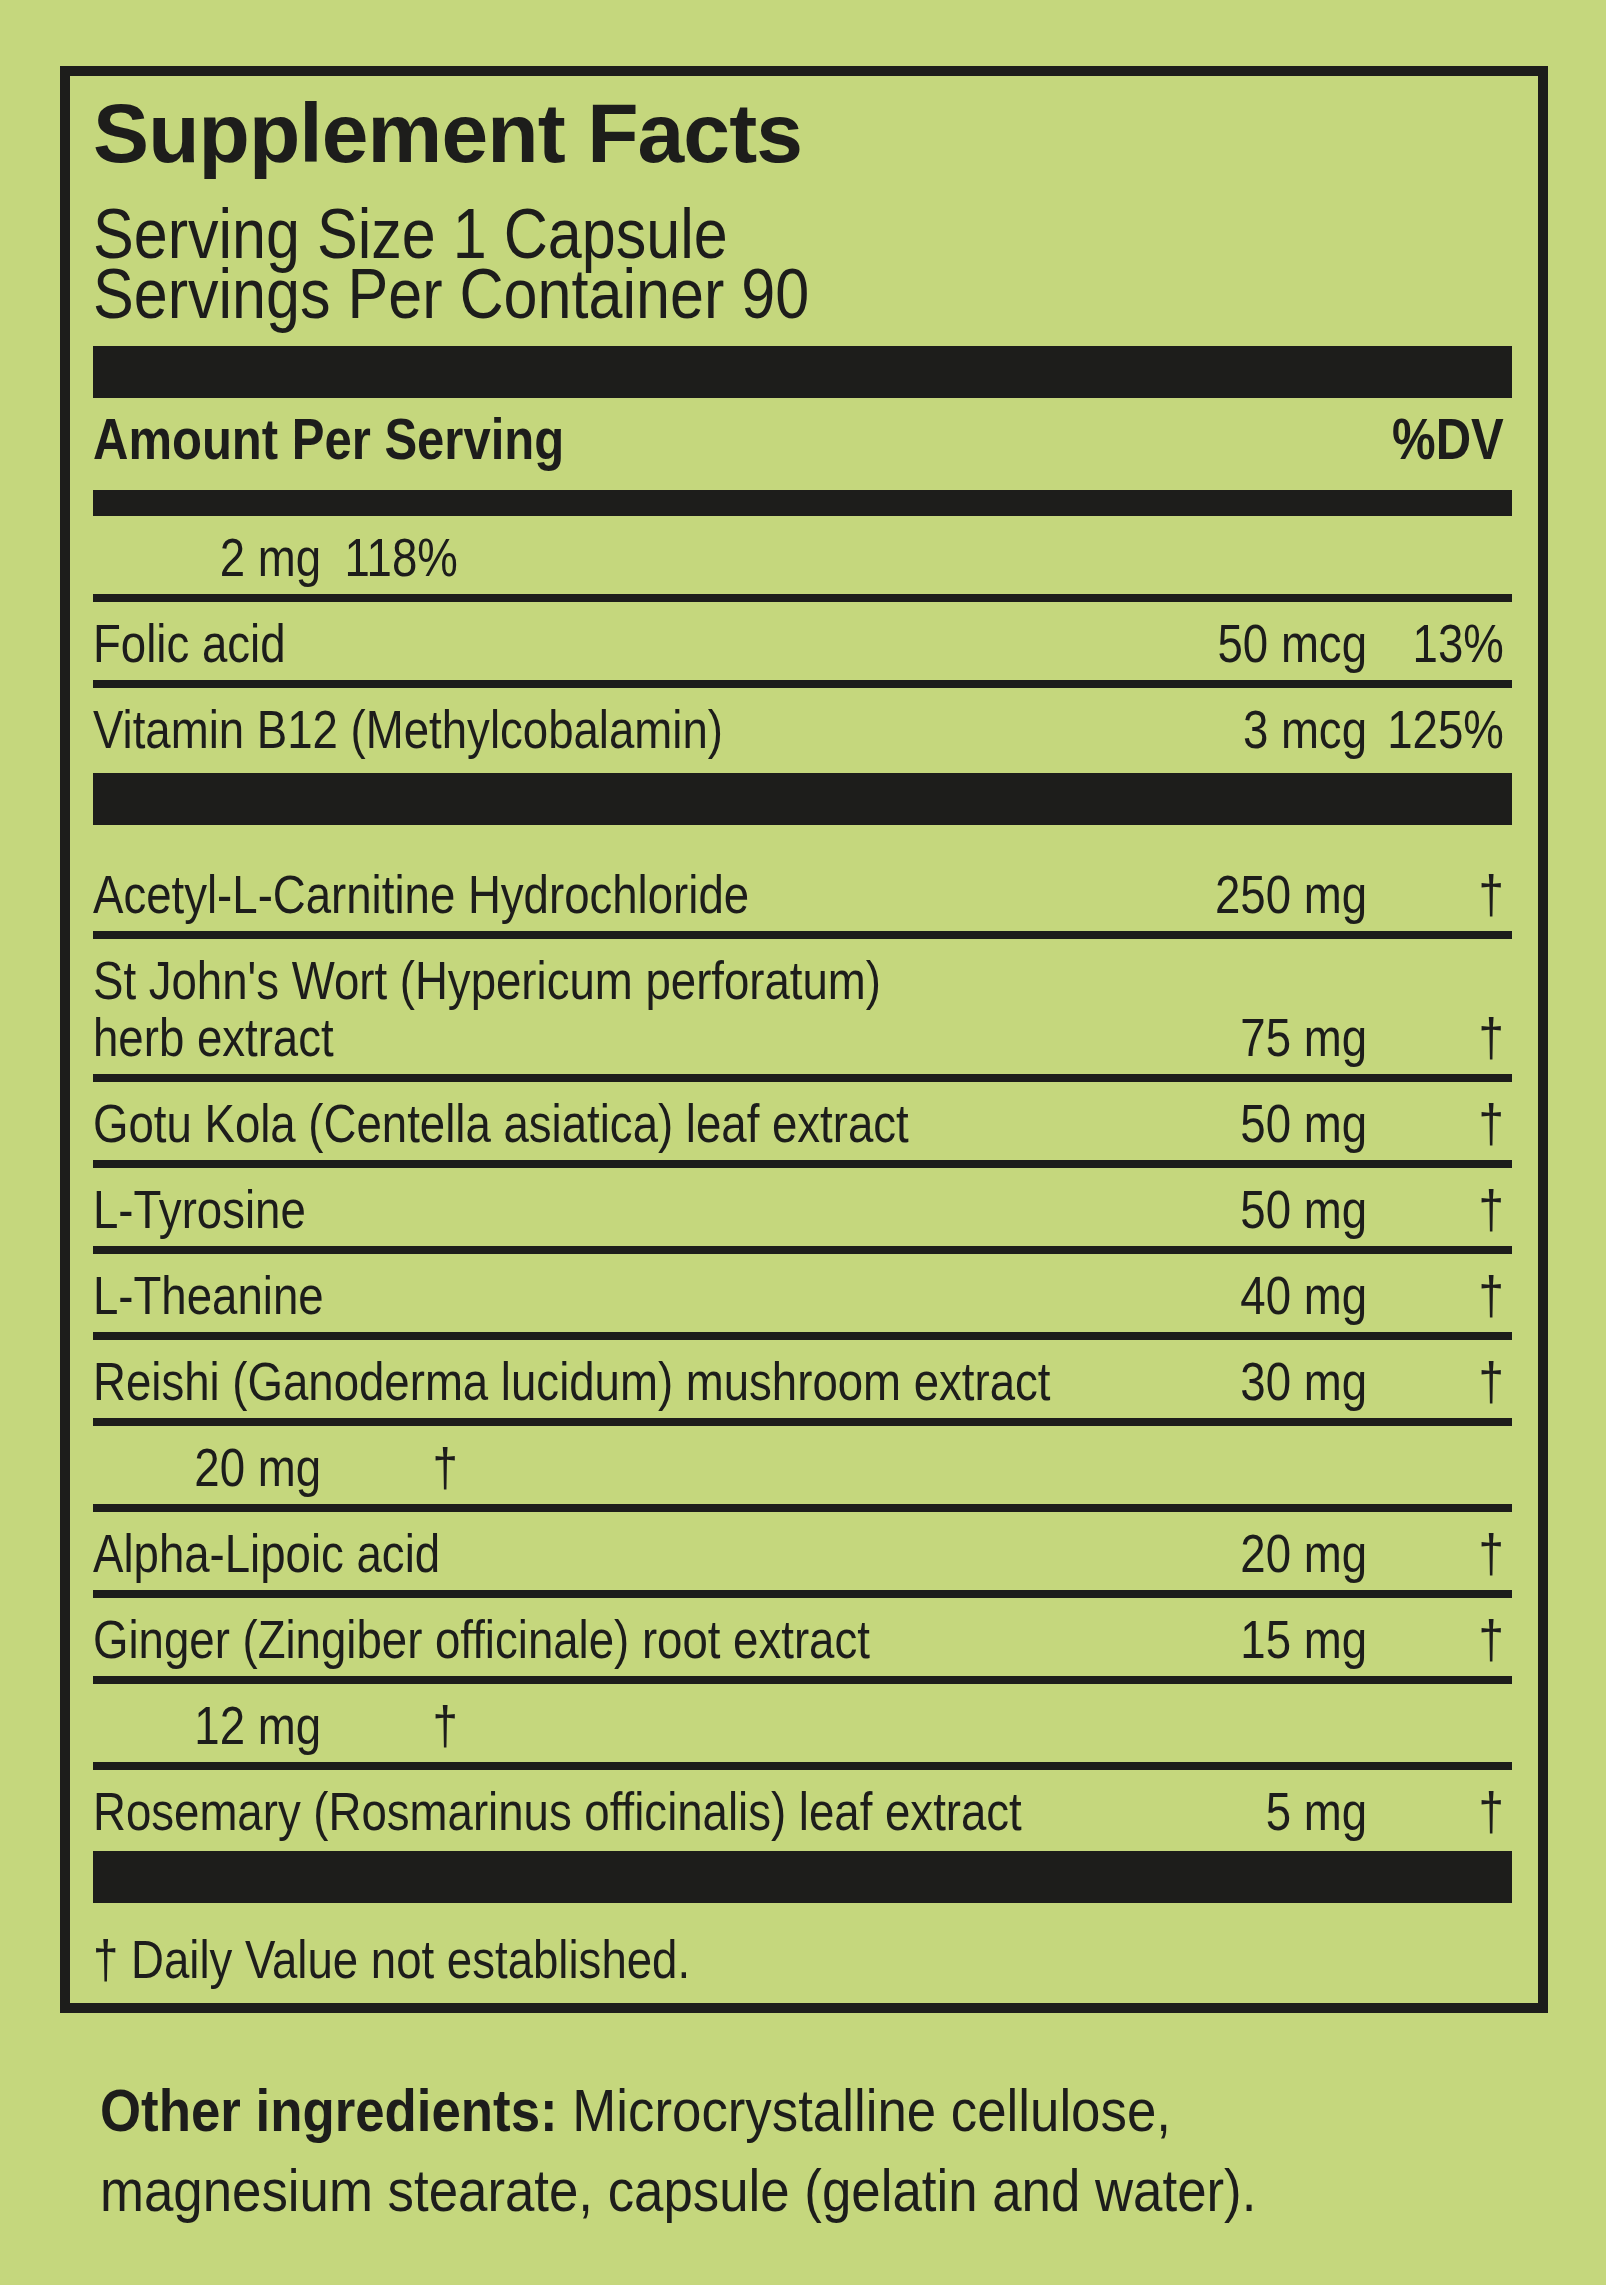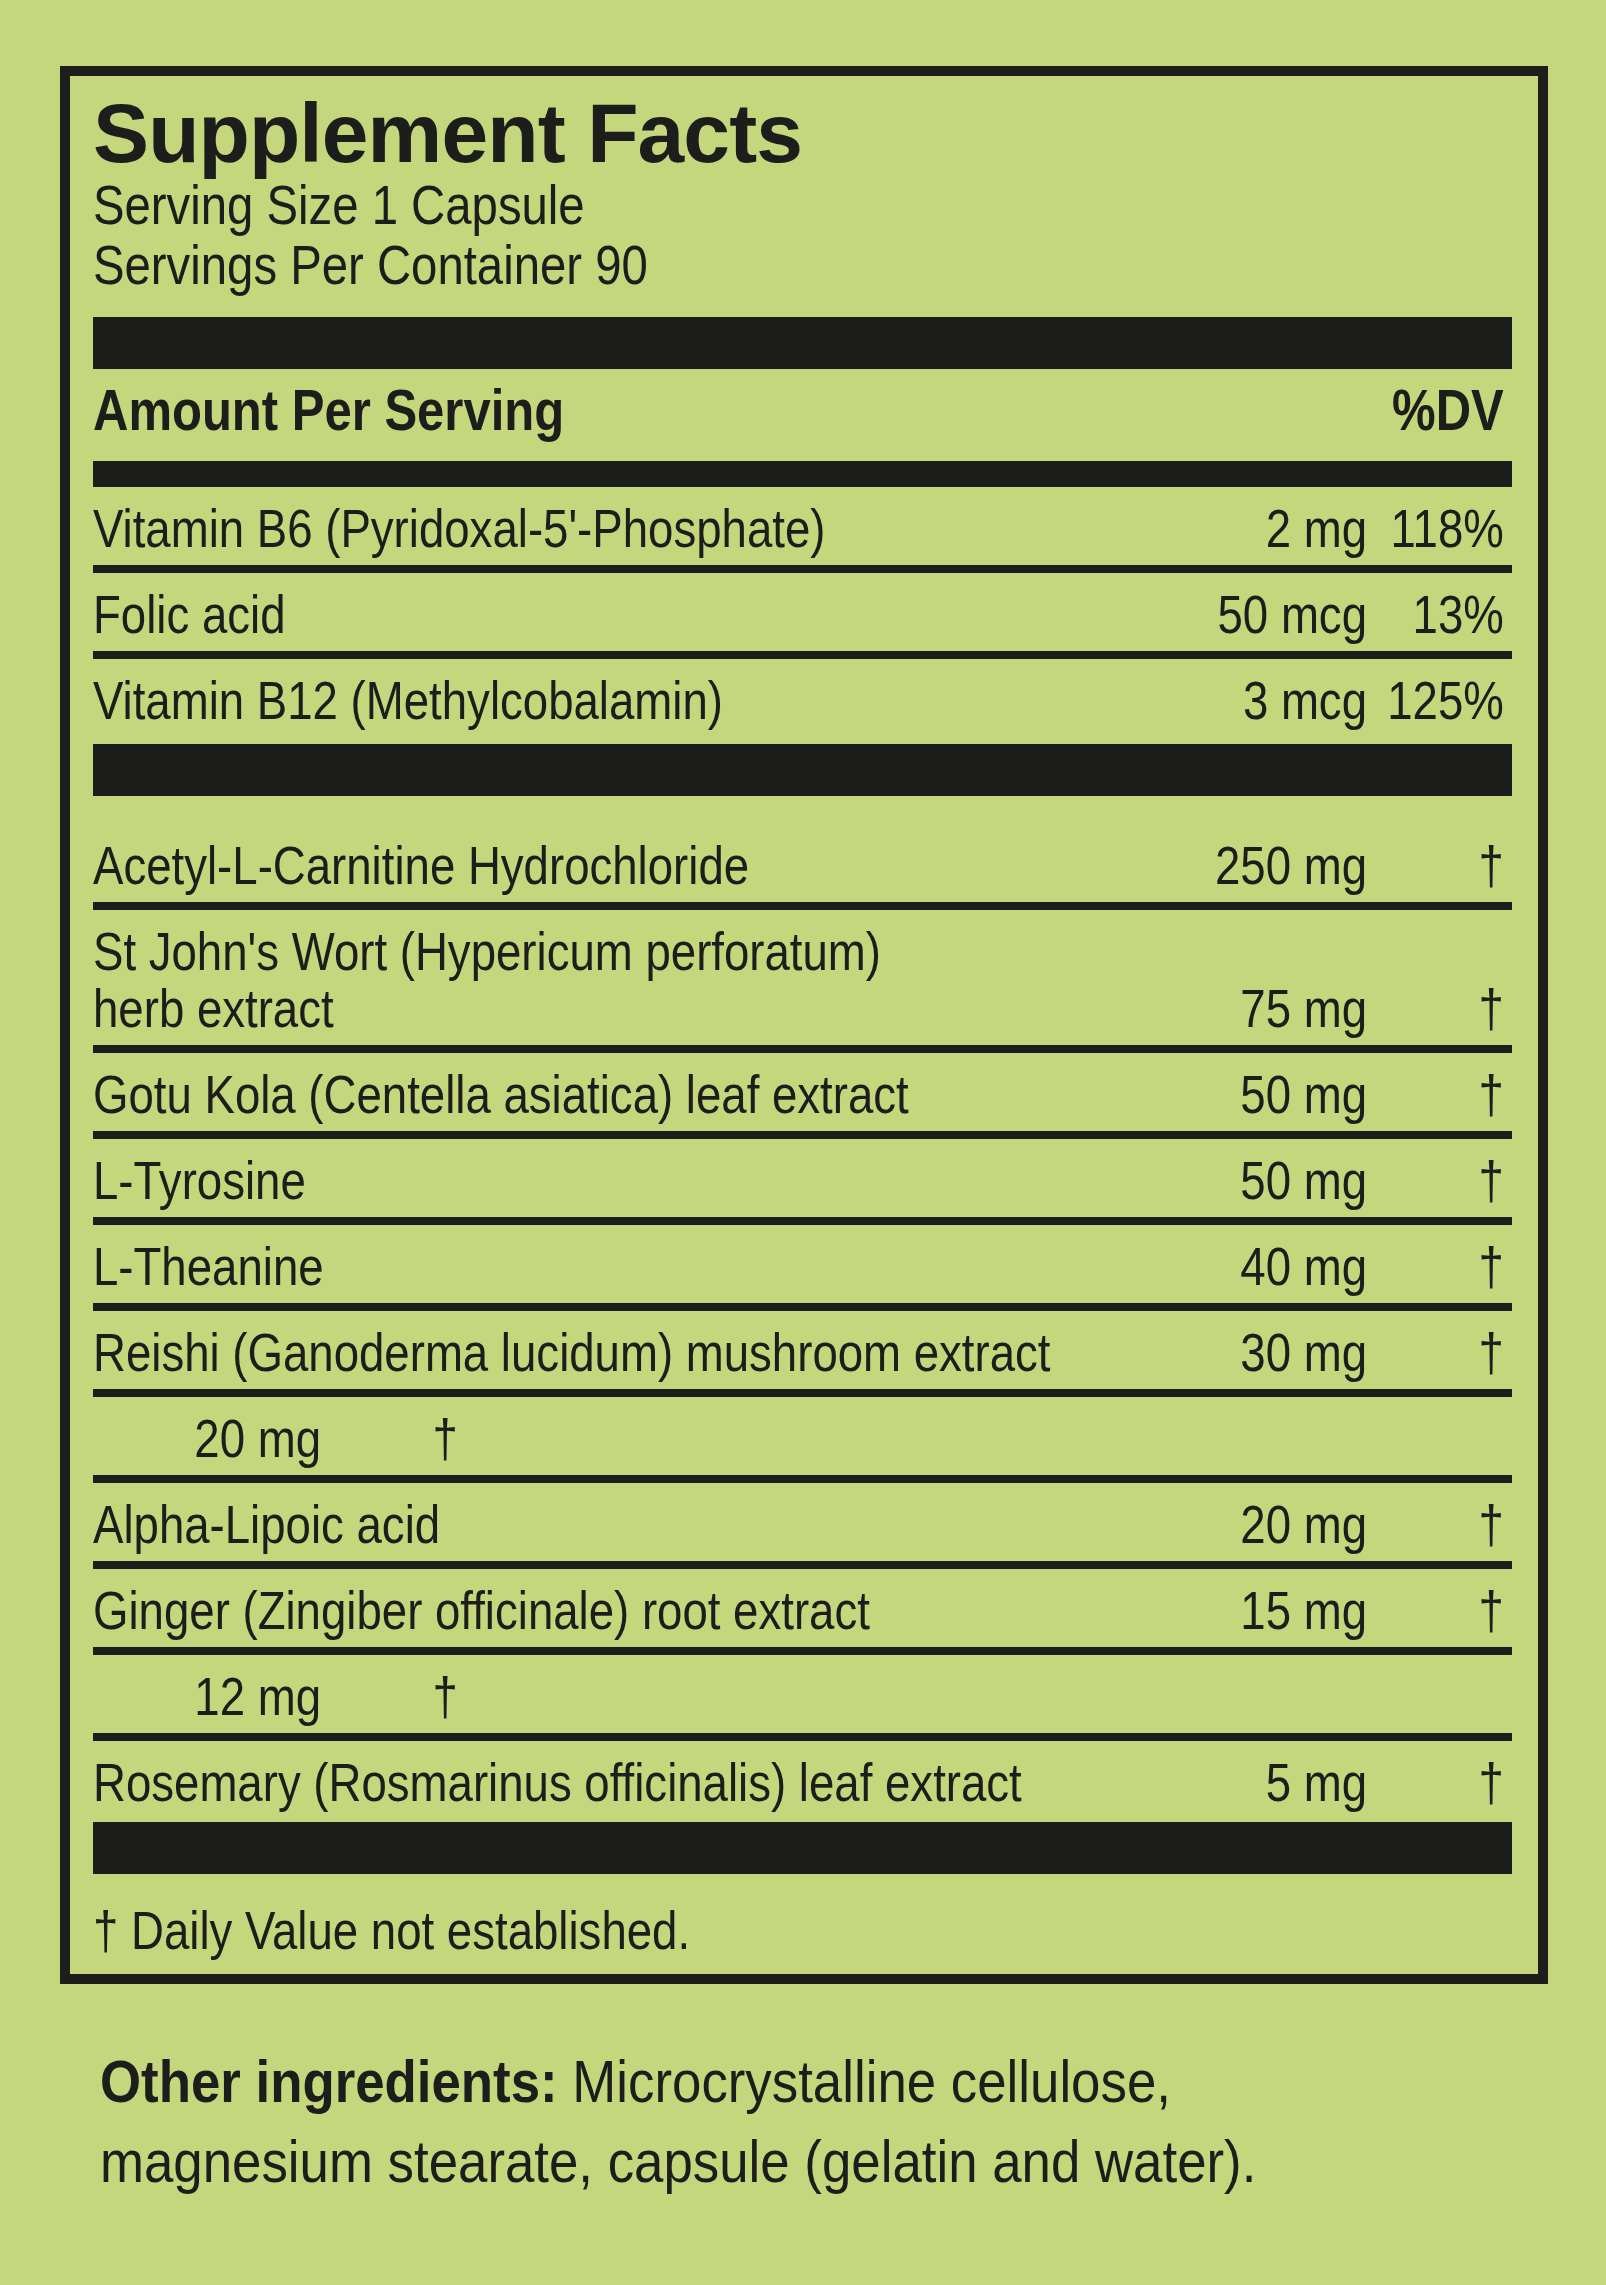--- a/index.html
+++ b/index.html
@@ -35,21 +35,22 @@
   .title {
     margin: 0;
     font-size: 84px;
     line-height: 84px;
     font-weight: 700;
     letter-spacing: -0.9px;
     white-space: nowrap;
   }
 
   .serving-block {
-    font-size: 55px;
+    margin-top: 29px;
+    font-size: 71px;
     line-height: 60px;
   }
 
   .bar { background: #1d1d1b; }
   .bar-top    { height: 52px; margin-top: 22px; }
   .bar-mid    { height: 25.6px; margin-top: 22px; }
   .bar-thick  { height: 52px; }
   .bar-bottom { height: 52px; }
 
   .colhead {
@@ -109,23 +110,20 @@
     <div class="cnd inline bold">Amount Per Serving</div>
     <div class="dvc">
         <div class="cnd r bold">%DV</div>
       </div>
   </div>
 
   <div class="bar bar-mid"></div>
 
   <div class="rows vitamins">
     <div class="row">
-      <div class="name">
-          <div class="cnd">Vitamin B6 (Pyridoxal-5'-Phosphate)</div>
-        </div>
       <div class="amt">
           <div class="cnd r">2 mg</div>
         </div>
       <div class="dvc">
           <div class="cnd r">118%</div>
         </div>
     </div>
     <div class="row">
       <div class="name">
           <div class="cnd">Folic acid</div>

